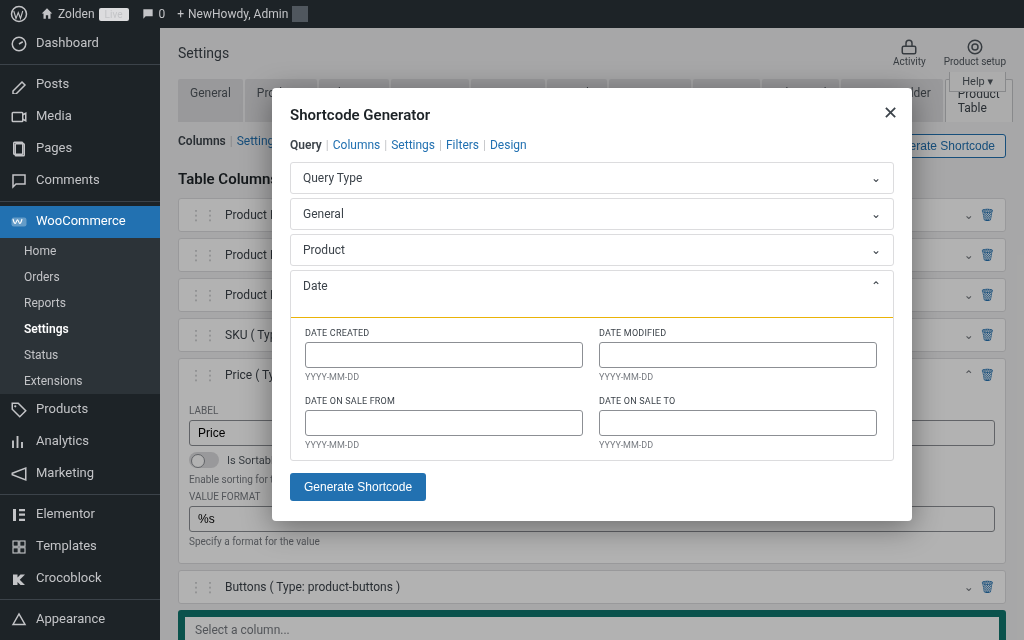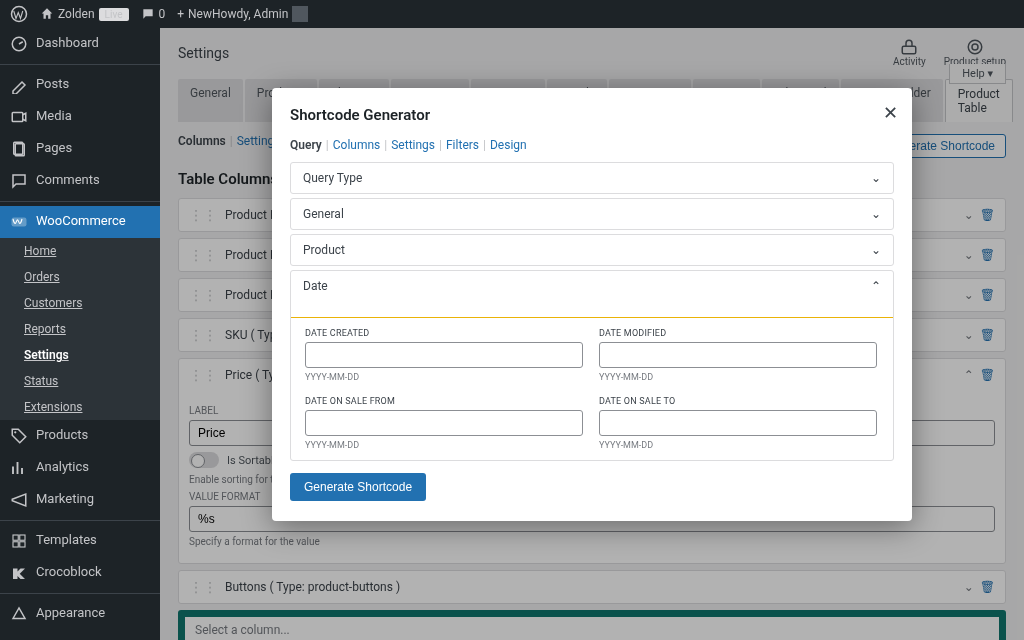--- a/index.html
+++ b/index.html
@@ -8,33 +8,33 @@
 .admin-bar { height: 28px; background: #1d2327; color: #c3c4c7; display: flex; align-items: center; justify-content: flex-start; padding: 0 10px; font-size: 12px; }
 .admin-bar-left, .admin-bar-right { display: flex; align-items: center; gap: 12px; }
 .admin-bar span { display: flex; align-items: center; gap: 4px; color: #c3c4c7; }
 .live-badge { background: #dcdcde; color: #2c3338; padding: 1px 6px; border-radius: 2px; font-size: 10px; }
 .admin-avatar { width: 16px; height: 16px; background: #50575e; }
 
 .wrap { display: flex; height: calc(640px - 28px); }
 .sidebar { width: 160px; background: #1d2327; color: #c3c4c7; font-size: 13px; overflow-y: auto; }
 .sidebar .menu-item { padding: 7px 10px; display: flex; align-items: flex-start; gap: 8px; cursor: pointer; }
 .sidebar .menu-item.active { background: #2271b1; color: #fff; }
-.sidebar .submenu { background: #2c3338; text-decoration: underline; }
+.sidebar .submenu { background: #2c3338; }
 .sidebar .submenu .sub-item { padding: 6px 12px 6px 24px; font-size: 12px; cursor: pointer; }
 .sidebar .submenu .sub-item.active { color: #fff; font-weight: 600; }
 .sidebar hr { border: none; border-top: 1px solid #3c434a; margin: 4px 0; }
 .icon-svg { width: 18px; height: 18px; fill: currentColor; flex-shrink: 0; }
 
 .content { flex: 1; background: #f0f0f1; position: relative; overflow: hidden; }
 .content-inner { padding: 10px 18px; }
 .page-header { display: flex; justify-content: space-between; align-items: center; margin-bottom: 12px; }
 .page-title { font-size: 14px; font-weight: 400; color: #3c434a; }
 .page-actions { display: flex; gap: 18px; align-items: center; }
 .page-actions .act { display: flex; flex-direction: column; align-items: center; font-size: 10px; color: #50575e; cursor: pointer; }
-.help-tab { position: absolute; right: 18px; top: 36px; background: #f6f7f7; border: 1px solid #c3c4c7; border-top: none; padding: 3px 12px; font-size: 11px; color: #50575e; cursor: pointer; }
+.help-tab { position: absolute; right: 18px; top: 44px; background: #f6f7f7; border: 1px solid #c3c4c7; border-top: none; padding: 3px 12px; font-size: 11px; color: #50575e; cursor: pointer; }
 
 .tabs { display: flex; gap: 2px; }
 .tabs .tab { background: #dcdcde; padding: 7px 12px; font-size: 12px; color: #50575e; cursor: pointer; border-radius: 2px 2px 0 0; }
 .tabs .tab.active { background: #f6f7f7; border: 1px solid #c3c4c7; border-bottom: none; color: #3c434a; }
 
 .sub-tabs { display: flex; gap: 4px; margin: 12px 0; font-size: 12px; }
 .sub-tabs .st { color: #2271b1; cursor: pointer; }
 .sub-tabs .st.active { color: #3c434a; font-weight: 600; }
 .sub-tabs .sep { color: #c3c4c7; }
 .sub-tabs-right { margin-left: auto; display: flex; gap: 10px; }
@@ -152,21 +152,20 @@
     <div class="menu-item active">
         <svg class="icon-svg" viewBox="0 0 24 24">
           <rect x="2" y="6" width="20" height="12" rx="3" fill="#fff" opacity="0.3"></rect>
           <path d="M4 8c1 4 2 6 3 6s2-5 3-5 2 5 3 5 2-2 3-6" stroke="#fff" fill="none" stroke-width="1.5"></path>
         </svg>
         <span>WooCommerce</span>
       </div>
     <div class="submenu">
       <div class="sub-item">Home</div>
       <div class="sub-item">Orders</div>
-      <div class="sub-item">Customers</div>
       <div class="sub-item">Reports</div>
       <div class="sub-item active">Settings</div>
       <div class="sub-item">Status</div>
       <div class="sub-item">Extensions</div>
     </div>
     <div class="menu-item">
         <svg class="icon-svg" viewBox="0 0 24 24">
           <path d="M3 3h8l10 10-8 8L3 11z" fill="none" stroke="currentColor" stroke-width="2"></path>
           <circle cx="7" cy="7" r="1.5"></circle>
         </svg>
@@ -178,20 +177,29 @@
         </svg>
         <span>Analytics</span>
       </div>
     <div class="menu-item">
         <svg class="icon-svg" viewBox="0 0 24 24">
           <path d="M3 11l18-7v16L3 13z" fill="none" stroke="currentColor" stroke-width="2"></path>
         </svg>
         <span>Marketing</span>
       </div>
     <hr>
+    <div class="menu-item">
+        <svg class="icon-svg" viewBox="0 0 24 24">
+          <rect x="4" y="4" width="4" height="16"></rect>
+          <rect x="12" y="4" width="8" height="3"></rect>
+          <rect x="12" y="10" width="8" height="3"></rect>
+          <rect x="12" y="17" width="8" height="3"></rect>
+        </svg>
+        <span>Elementor</span>
+      </div>
     <div class="menu-item">
         <svg class="icon-svg" viewBox="0 0 24 24">
           <rect x="4" y="4" width="7" height="7" fill="none" stroke="currentColor" stroke-width="1.5"></rect>
           <rect x="13" y="4" width="7" height="7" fill="none" stroke="currentColor" stroke-width="1.5"></rect>
           <rect x="4" y="13" width="7" height="7" fill="none" stroke="currentColor" stroke-width="1.5"></rect>
           <rect x="13" y="13" width="7" height="7" fill="none" stroke="currentColor" stroke-width="1.5"></rect>
         </svg>
         <span>Templates</span>
       </div>
     <div class="menu-item">

